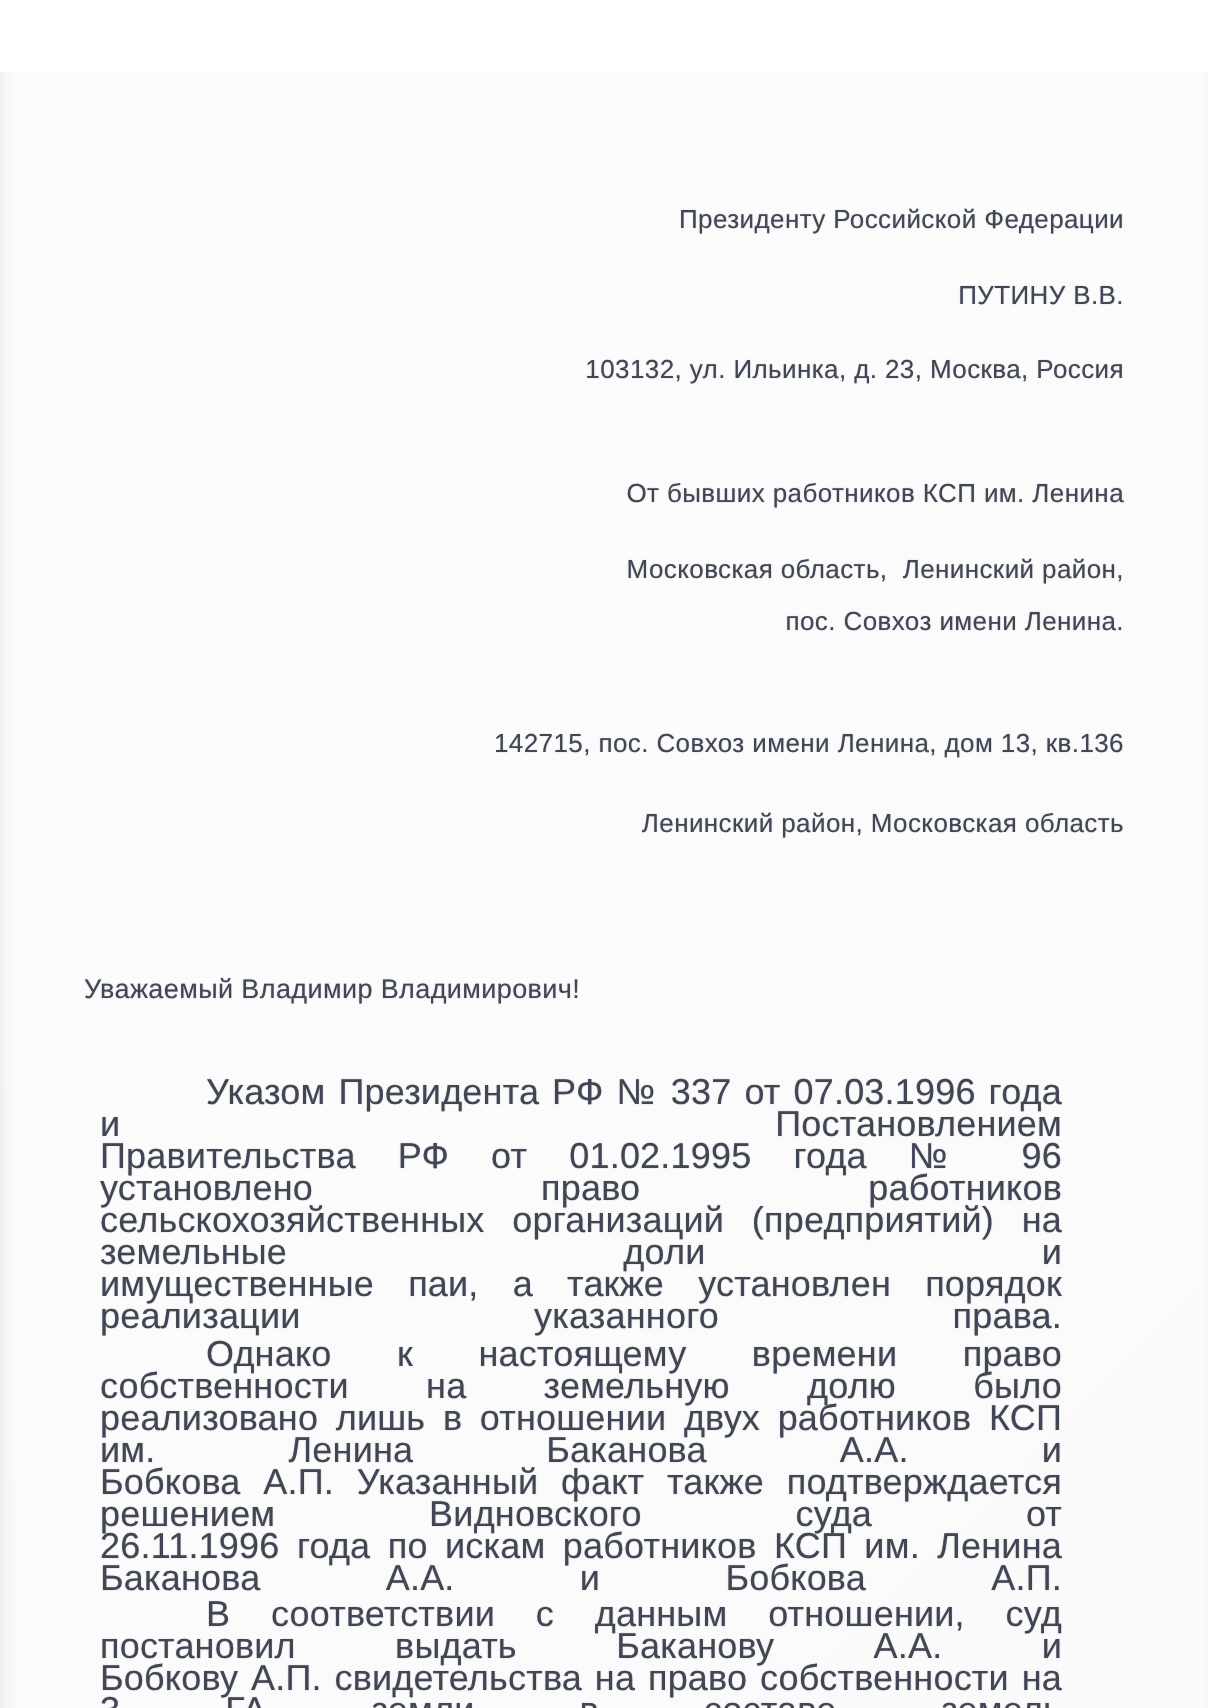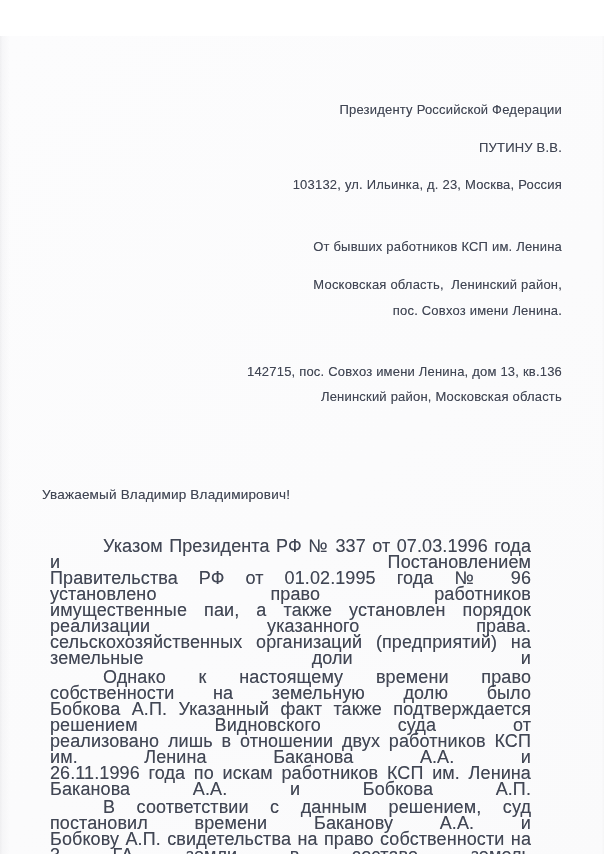--- a/index.html
+++ b/index.html
@@ -21,21 +21,21 @@
     position:absolute;
     left:60px;right:42px;
     text-align:right;
     font-size:13px;
     line-height:15px;
     white-space:pre-wrap;
     letter-spacing:0.2px;
   }
   .r1{top:66px;} .r2{top:104px;} .r3{top:141px;}
   .s1{top:203px;} .s2{top:241px;} .s3{top:267px;}
-  .a1{top:328px;} .a2{top:353px;text-align:right;}
+  .a1{top:328px;} .a2{top:368px;text-align:right;}
   .salutation{
     position:absolute;
     top:451px;left:42px;right:0;
     text-align:left;
     font-size:13.5px;
     letter-spacing:0.2px;
   }
   .body{
     position:absolute;
     top:502px;left:50px;
@@ -65,33 +65,33 @@
   <div class="hdr a1">142715, пос. Совхоз имени Ленина, дом 13, кв.136</div>
   <div class="hdr a2">Ленинский район, Московская область</div>
 
   <div class="salutation">Уважаемый Владимир Владимирович!</div>
 
   <div class="body">
 
     <div class="para">
       <div class="bl first">Указом Президента РФ № 337 от 07.03.1996 года и Постановлением</div>
       <div class="bl">Правительства РФ от 01.02.1995 года № 96 установлено право работников</div>
+      <div class="bl">сельскохозяйственных организаций (предприятий) на земельные доли и</div>
       <div class="bl">имущественные паи, а также установлен порядок реализации указанного права.</div>
-      <div class="bl">сельскохозяйственных организаций (предприятий) на земельные доли и</div>
     </div>
 
 
 
     <div class="para">
       <div class="bl first">Однако к настоящему времени право собственности на земельную долю было</div>
+      <div class="bl">реализовано лишь в отношении двух работников КСП им. Ленина Баканова А.А. и</div>
       <div class="bl">Бобкова А.П. Указанный факт также подтверждается решением Видновского суда от</div>
-      <div class="bl">реализовано лишь в отношении двух работников КСП им. Ленина Баканова А.А. и</div>
       <div class="bl">26.11.1996 года по искам работников КСП  им. Ленина Баканова А.А. и Бобкова А.П.</div>
     </div>
 
     <div class="para">
-      <div class="bl first">В соответствии с данным решением, суд постановил времени Баканову А.А. и</div>
+      <div class="bl first">В соответствии с данным отношении, суд постановил выдать Баканову А.А. и</div>
       <div class="bl">Бобкову А.П. свидетельства на право собственности на 3 ГА земли в составе земель</div>
       <div class="bl endl">общедолевой собственности.</div>
     </div>
 
   </div>
 </div>
 
 </body></html>

